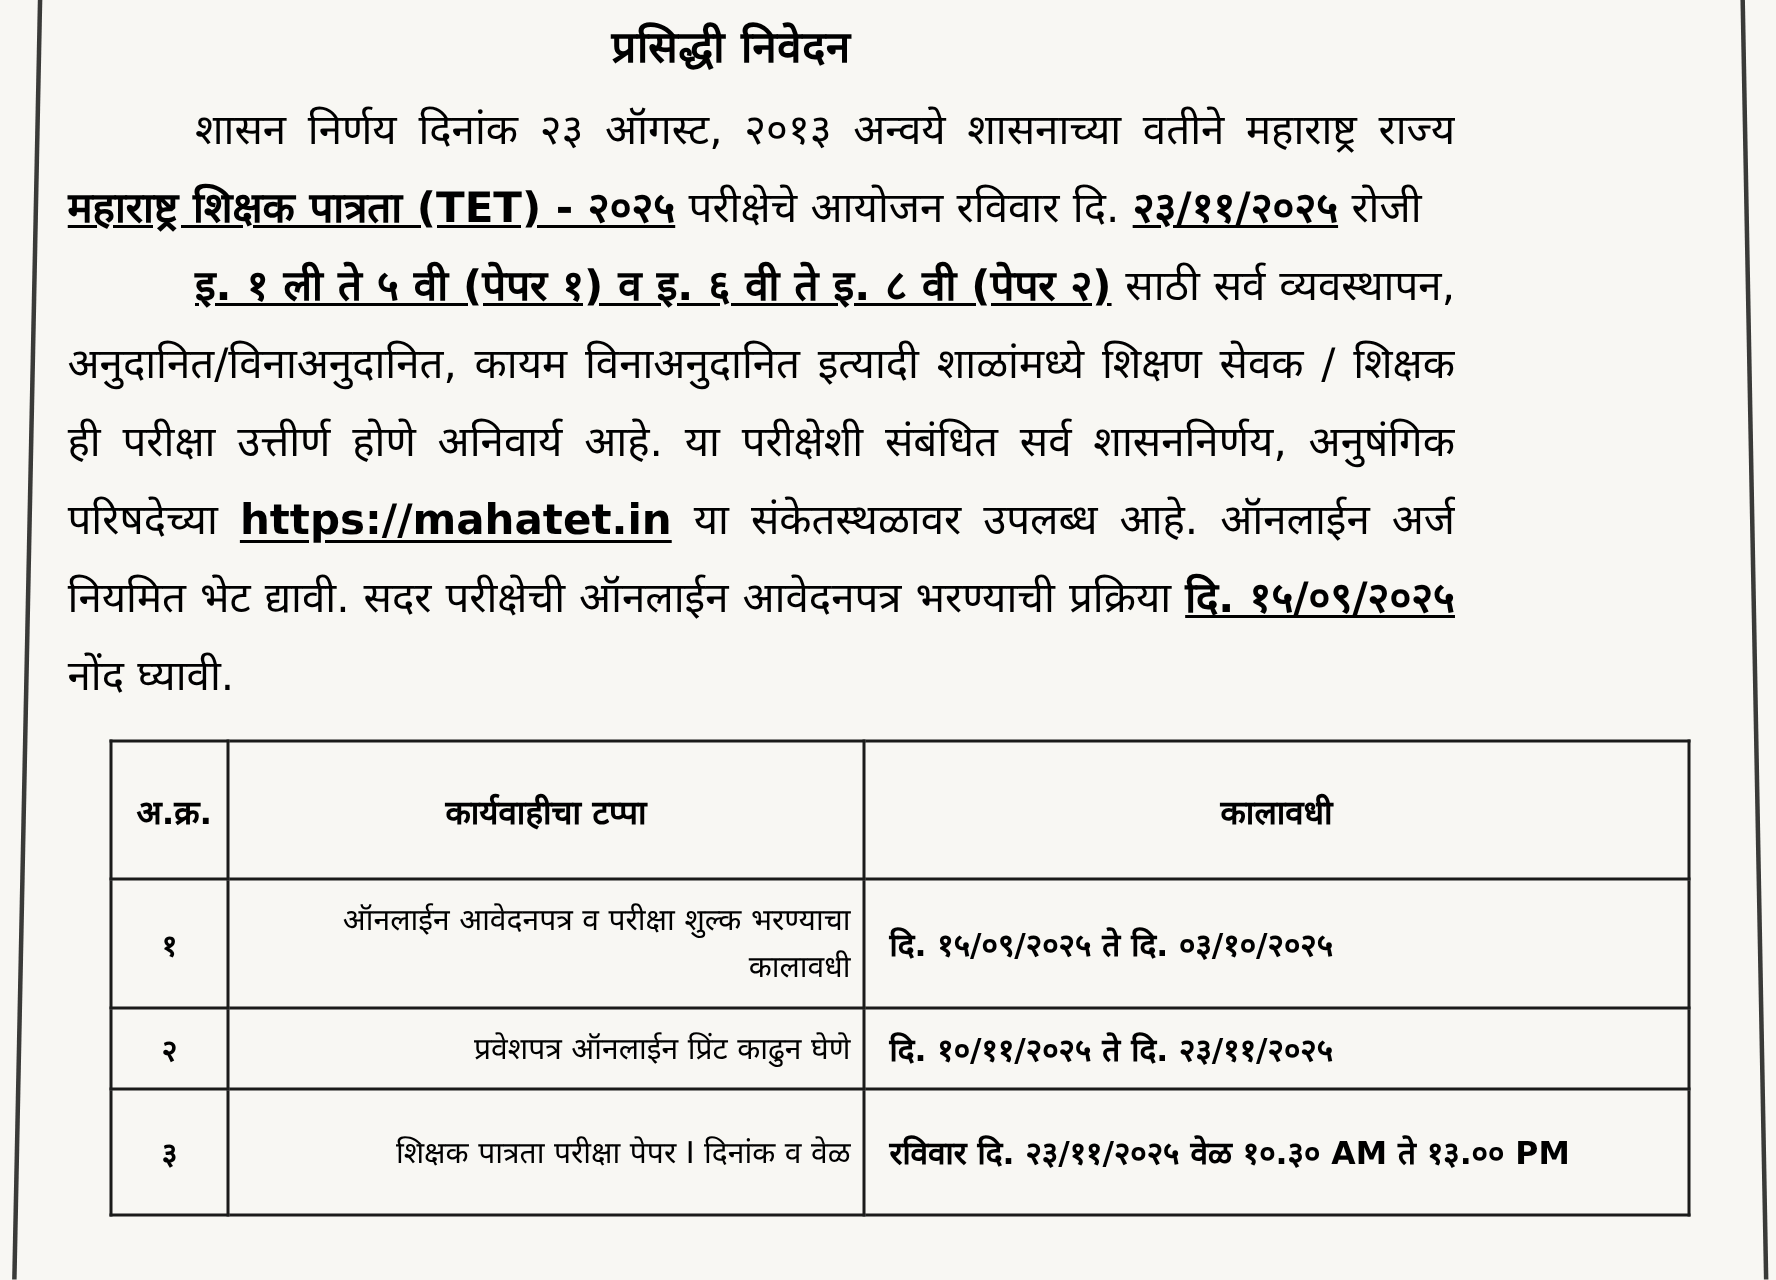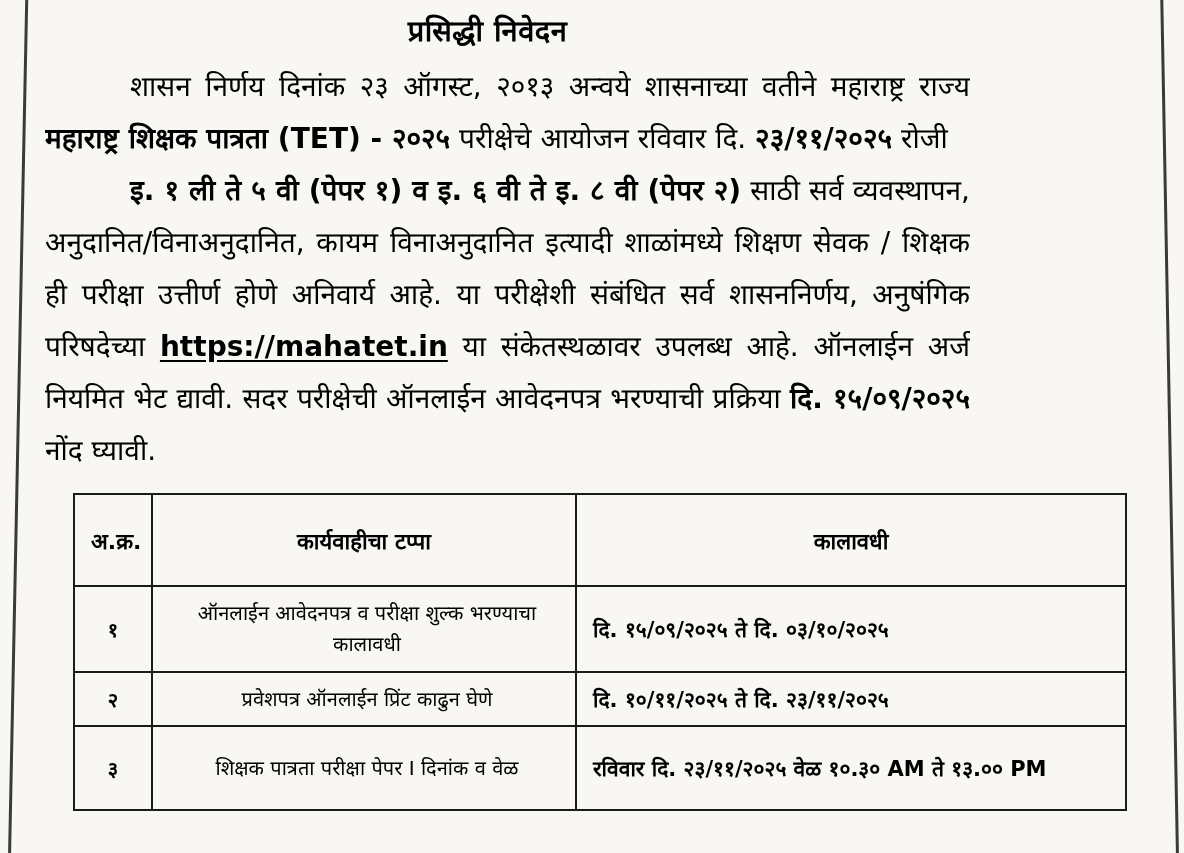--- a/index.html
+++ b/index.html
@@ -18,37 +18,37 @@
     margin:4px 40px 12px 0;letter-spacing:0.5px;
   }
   .body-text{width:100%;}
   .line{
     font-size:28px;height:52px;line-height:52px;
     text-align:justify;text-align-last:justify;
     overflow:hidden;white-space:normal;
   }
   .line.no-just{text-align:left;text-align-last:left;}
   .line.indent{text-indent:85px;}
-  .seg-bold{font-weight:bold;}
+  .seg-bold{font-weight:bold;text-decoration:underline;}
   .seg-underline{text-decoration:underline;text-underline-offset:4px;}
   table.schedule{
     border-collapse:collapse;table-layout:fixed;
     margin:16px 0 0 28px;width:1052px;
     background:transparent;
   }
   table.schedule th,table.schedule td{
     border:2.5px solid #1b1b1a;vertical-align:middle;
     overflow:hidden;
   }
   col.c-serial{width:78px;}
   col.c-stage{width:424px;}
   col.c-period{width:550px;}
   th{font-size:22px;font-weight:bold;height:58px;text-align:center;padding:16px;}
   td.cell-serial{text-align:center;font-size:20px;font-weight:bold;}
-  td.cell-stage{font-size:20px;line-height:31px;padding:4px 8px 4px 14px;text-align:center;}
+  td.cell-stage{font-size:20px;line-height:31px;padding:4px 8px 4px 14px;text-align:right;}
   td.cell-period{font-size:21px;font-weight:bold;padding:0 13px 0 16px;text-align:left;}
   tr.row-0 td{height:76px;}
   tr.row-1 td{height:44px;}
   tr.row-2 td{height:74px;}
 </style>
 </head>
 <body>
 
 <div class="page">
   <div class="scan-edge left"></div>

